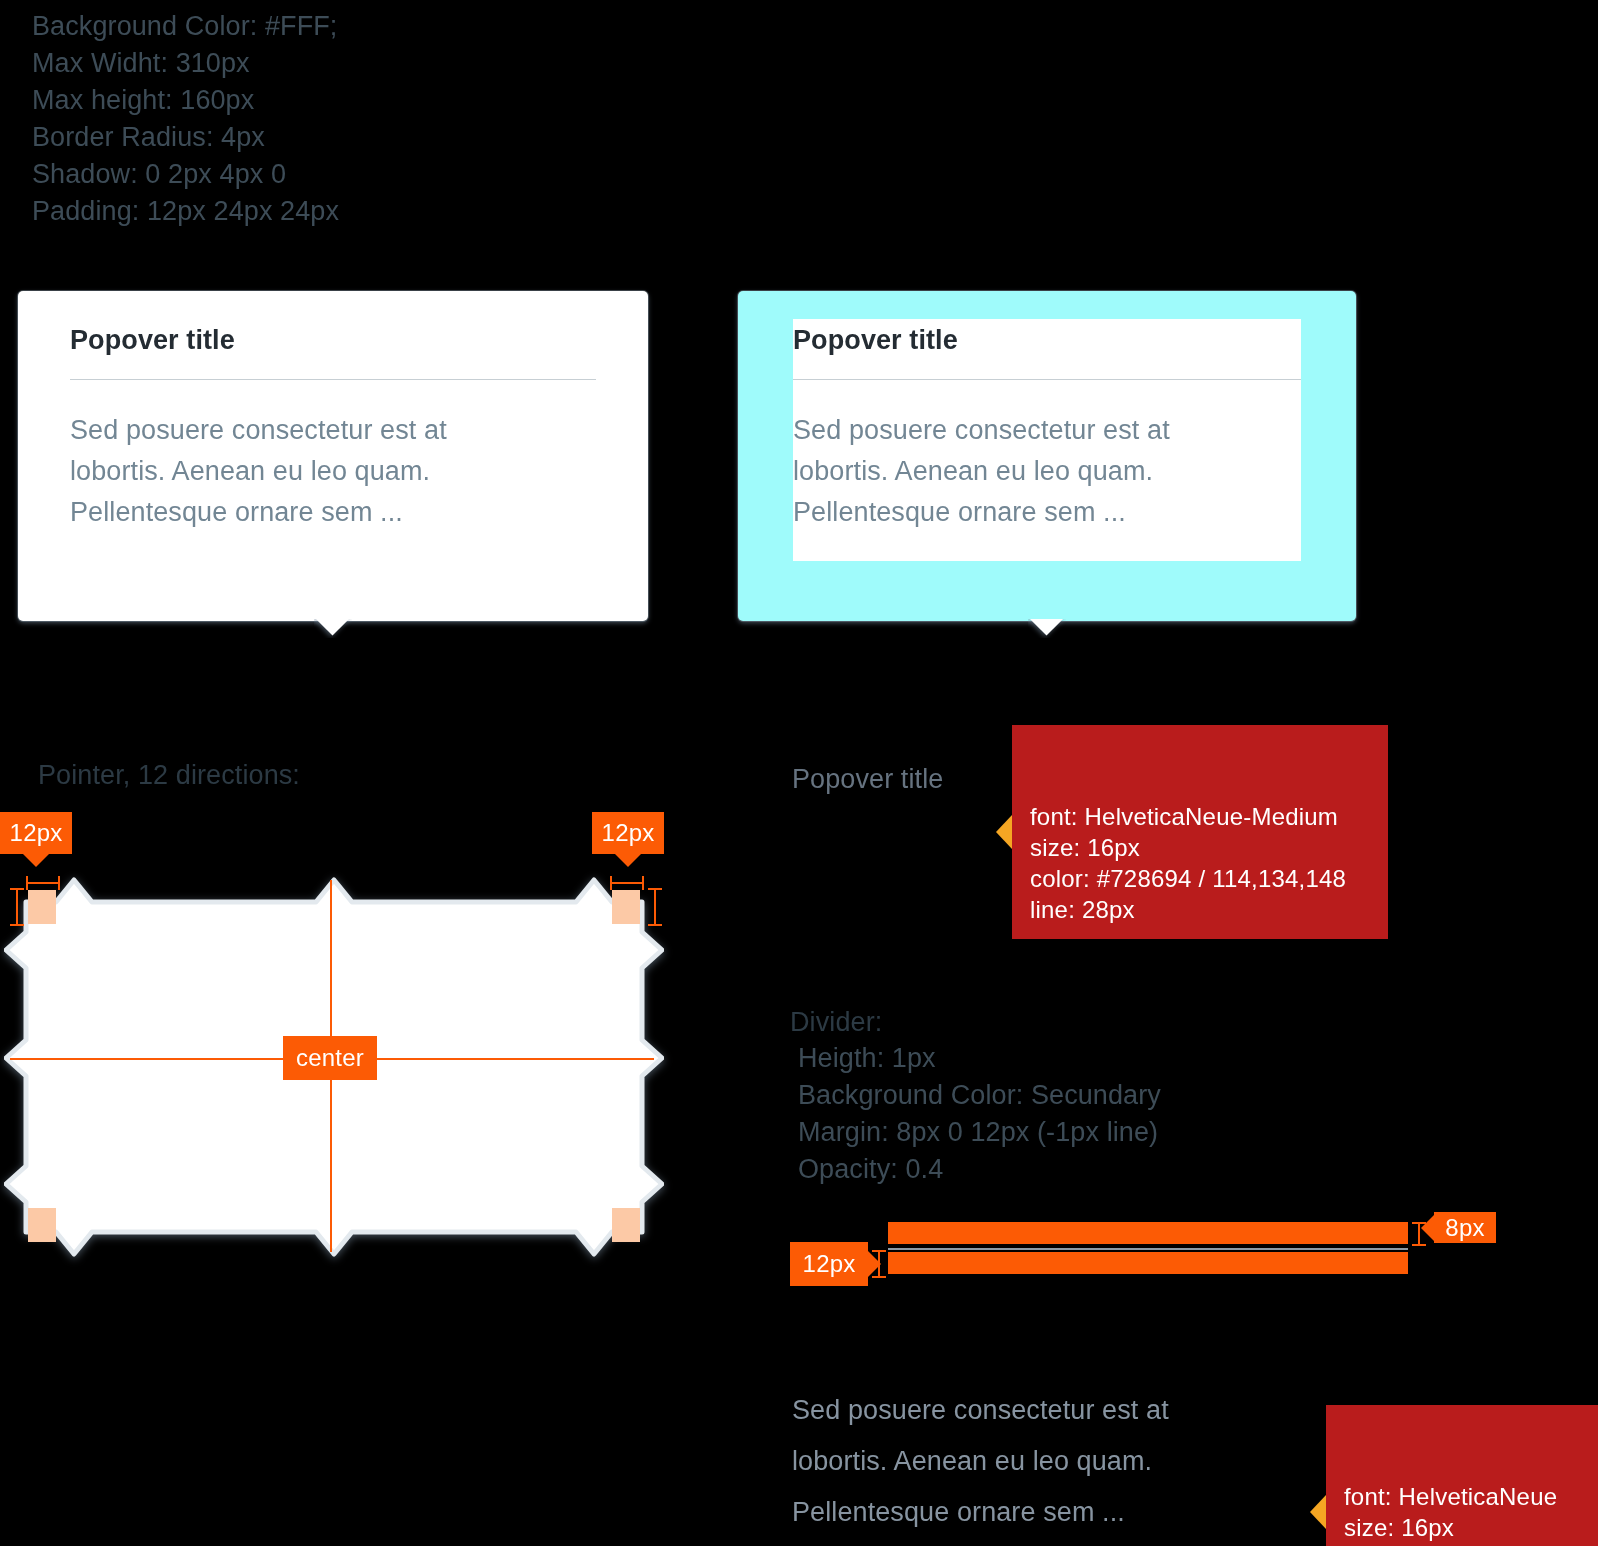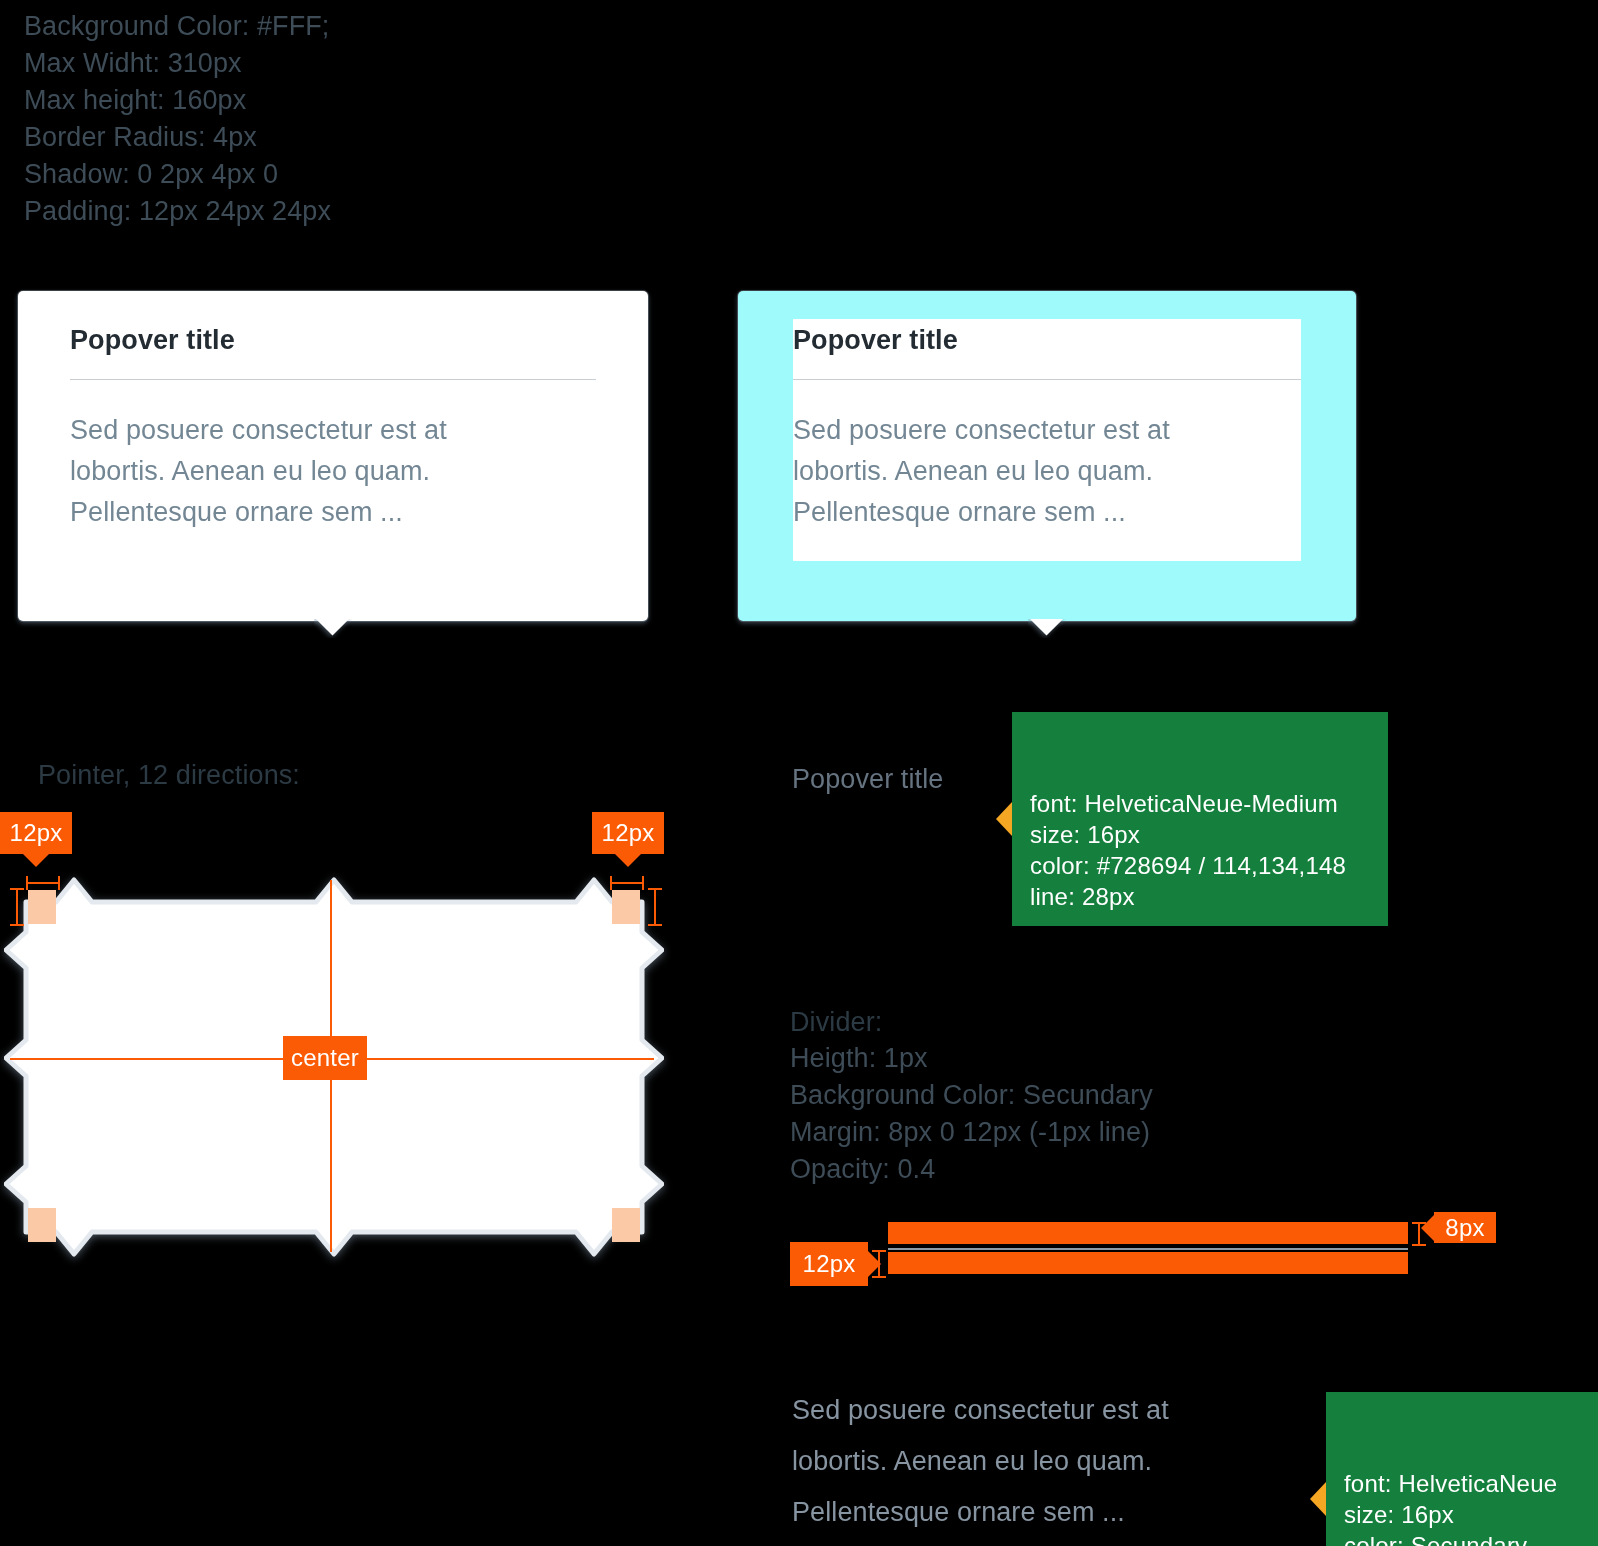--- a/index.html
+++ b/index.html
@@ -7,20 +7,21 @@
     width:1598px;height:1546px;position:relative;overflow:hidden;
     font-family:"Liberation Sans","DejaVu Sans",sans-serif;
     -webkit-font-smoothing:antialiased;
   }
   .abs{position:absolute;}
 
   
   .spec{
     color:#3d4c57;font-size:27px;line-height:37px;white-space:pre-line;
     letter-spacing:.1px;
+    margin-left:8px;
   }
   .spec-head{
     color:#2c3a44;font-size:27px;line-height:37px;font-weight:normal;
     letter-spacing:.1px;
   }
 
   
   .pop{
     background:#fff;border-radius:5px;
     box-shadow:0 2px 5px 0 rgba(120,140,160,.55),
@@ -85,22 +86,22 @@
   
   .brk-v{position:absolute;width:14px;}
   .brk-v:before,.brk-v:after{
     content:"";position:absolute;left:0;width:14px;height:2px;background:#fc5b05;
   }
   .brk-v:before{top:0;} .brk-v:after{bottom:0;}
   .brk-v i{position:absolute;left:6px;top:0;bottom:0;width:2px;background:#fc5b05;}
 
   
   .callout{
-    background:#15803d;color:#fff;font-size:24px;line-height:31px;
-    padding:14px 18px;white-space:pre-line;letter-spacing:.2px;
+    background:#b91c1c;color:#fff;font-size:24px;line-height:31px;
+    padding:14px 18px;white-space:pre-line;letter-spacing:.2px;margin-top:13px;
   }
   .callout-tail{
     position:absolute;left:-16px;top:50%;margin-top:-17px;
     width:0;height:0;border-top:17px solid transparent;
     border-bottom:17px solid transparent;border-right:16px solid #f5a623;
   }
   .anno-label{
     color:#667380;font-size:27px;line-height:34px;letter-spacing:.1px;
   }
 
@@ -196,21 +197,21 @@
   <span>12px</span>
   <span class="badge-tail-down"></span>
 </div>
 <div class="abs badge" style="left:592px;top:812px;width:72px;height:42px;">
   <span>12px</span>
   <span class="badge-tail-down"></span>
 </div>
 
 <div class="abs line-v" style="left:330px;top:880px;height:372px;"></div>
 <div class="abs line-h" style="left:10px;top:1058px;width:644px;"></div>
-<div class="abs badge" style="left:283px;top:1036px;width:84px;height:44px;">
+<div class="abs badge" style="left:283px;top:1036px;width:94px;height:44px;">
   <span>center</span>
 </div>
 
 <div class="abs anno-label" style="left:792px;top:762px;">Popover title</div>
 <div class="abs callout" style="left:1012px;top:712px;width:340px;">
   <span class="callout-tail"></span>
   <span>font: HelveticaNeue-Medium
 size: 16px
 color: #728694 / 114,134,148
 line: 28px</span>

